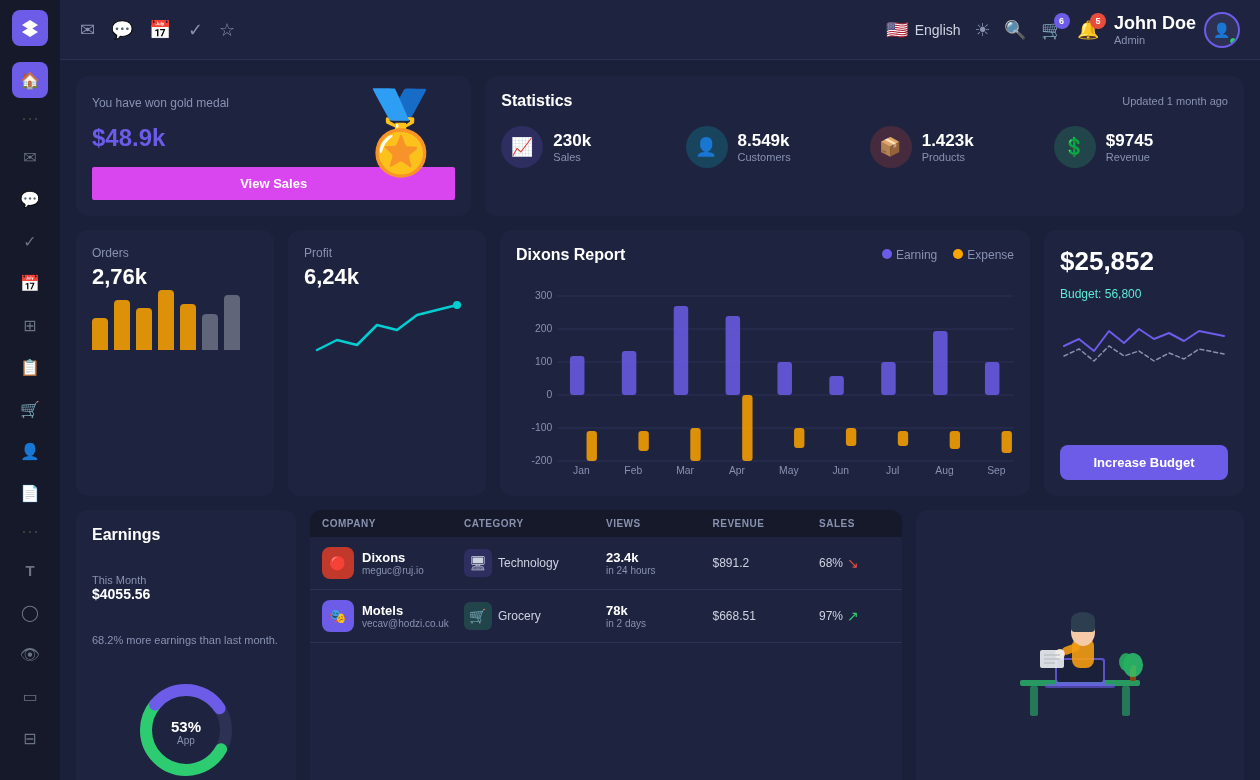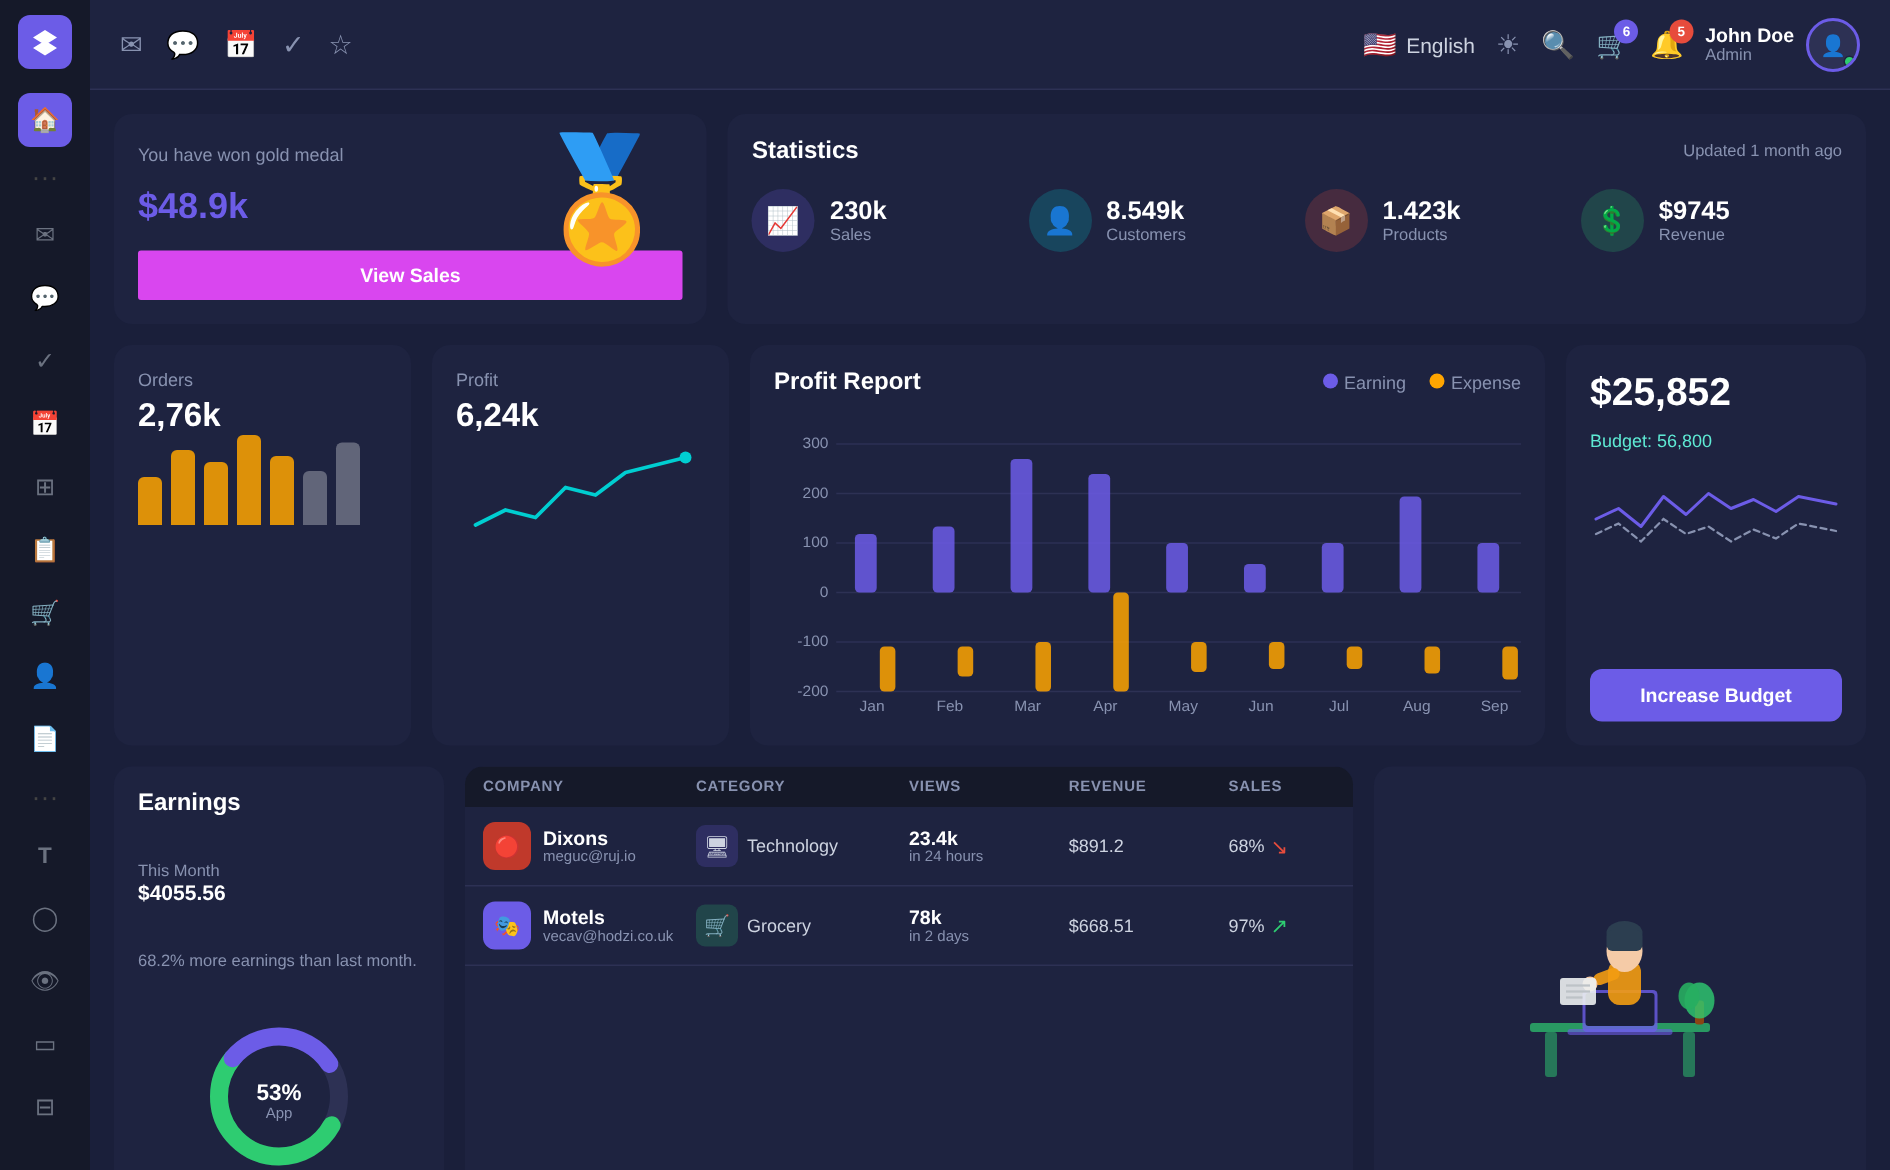--- a/index.html
+++ b/index.html
@@ -23,21 +23,21 @@
     .topbar-icons { display: flex; gap: 16px; align-items: center; color: #8892b0; font-size: 18px; }
     .topbar-icons span { cursor: pointer; }
     .topbar-spacer { flex: 1; }
     .topbar-right { display: flex; align-items: center; gap: 14px; }
     .flag-lang { display: flex; align-items: center; gap: 6px; font-size: 14px; color: #cdd3e0; cursor: pointer; }
     .flag { font-size: 18px; }
     .topbar-action { position: relative; color: #8892b0; font-size: 18px; cursor: pointer; }
     .badge { position: absolute; top: -6px; right: -6px; background: #6c5ce7; color: #fff; font-size: 9px; border-radius: 50%; width: 16px; height: 16px; display: flex; align-items: center; justify-content: center; font-weight: bold; }
     .badge.red { background: #e74c3c; }
     .user-info { display: flex; align-items: center; gap: 8px; }
-    .user-name { font-size: 13px; font-weight: 600; color: #fff; }
+    .user-name { font-size: 18px; font-weight: 600; color: #fff; }
     .user-role { font-size: 11px; color: #8892b0; }
     .avatar { width: 36px; height: 36px; border-radius: 50%; background: #2d3154; border: 2px solid #6c5ce7; overflow: hidden; display: flex; align-items: center; justify-content: center; font-size: 14px; position: relative; }
     .avatar-dot { position: absolute; bottom: 1px; right: 1px; width: 8px; height: 8px; background: #2ecc71; border-radius: 50%; border: 1px solid #1e2340; }
 
     
     .content { flex: 1; overflow-y: auto; padding: 16px; display: flex; flex-direction: column; gap: 14px; background: #1a1f3a; }
     .row { display: flex; gap: 14px; }
 
     
     .card { background: #1e2340; border-radius: 12px; padding: 16px; }
@@ -267,21 +267,21 @@
         <div class="metric-label">Profit</div>
         <div class="metric-value">6,24k</div>
         <svg class="profit-line" viewBox="0 0 140 60">
           <polyline points="0,50 20,40 40,45 60,25 80,30 100,15 120,10 140,5" fill="none" stroke="#00ced1" stroke-width="2.5" stroke-linecap="round" stroke-linejoin="round"></polyline>
           <circle cx="140" cy="5" r="4" fill="#00ced1"></circle>
         </svg>
       </div>
 
       <div class="card revenue-card">
         <div class="revenue-header">
-          <span class="revenue-title">Profit Report</span>
+          <span class="revenue-title">Dixons Report</span>
           <div class="legend">
             <span><span style="display:inline-block;width:10px;height:10px;border-radius:50%;background:#6c5ce7;margin-right:4px;"></span>Earning</span>
             <span><span style="display:inline-block;width:10px;height:10px;border-radius:50%;background:#ffa500;margin-right:4px;"></span>Expense</span>
           </div>
         </div>
         <svg class="chart" viewBox="0 0 480 200" preserveAspectRatio="none">
 
           <line x1="40" y1="20" x2="480" y2="20" stroke="#2d3154" stroke-width="1"></line>
           <line x1="40" y1="53" x2="480" y2="53" stroke="#2d3154" stroke-width="1"></line>
           <line x1="40" y1="86" x2="480" y2="86" stroke="#2d3154" stroke-width="1"></line>

